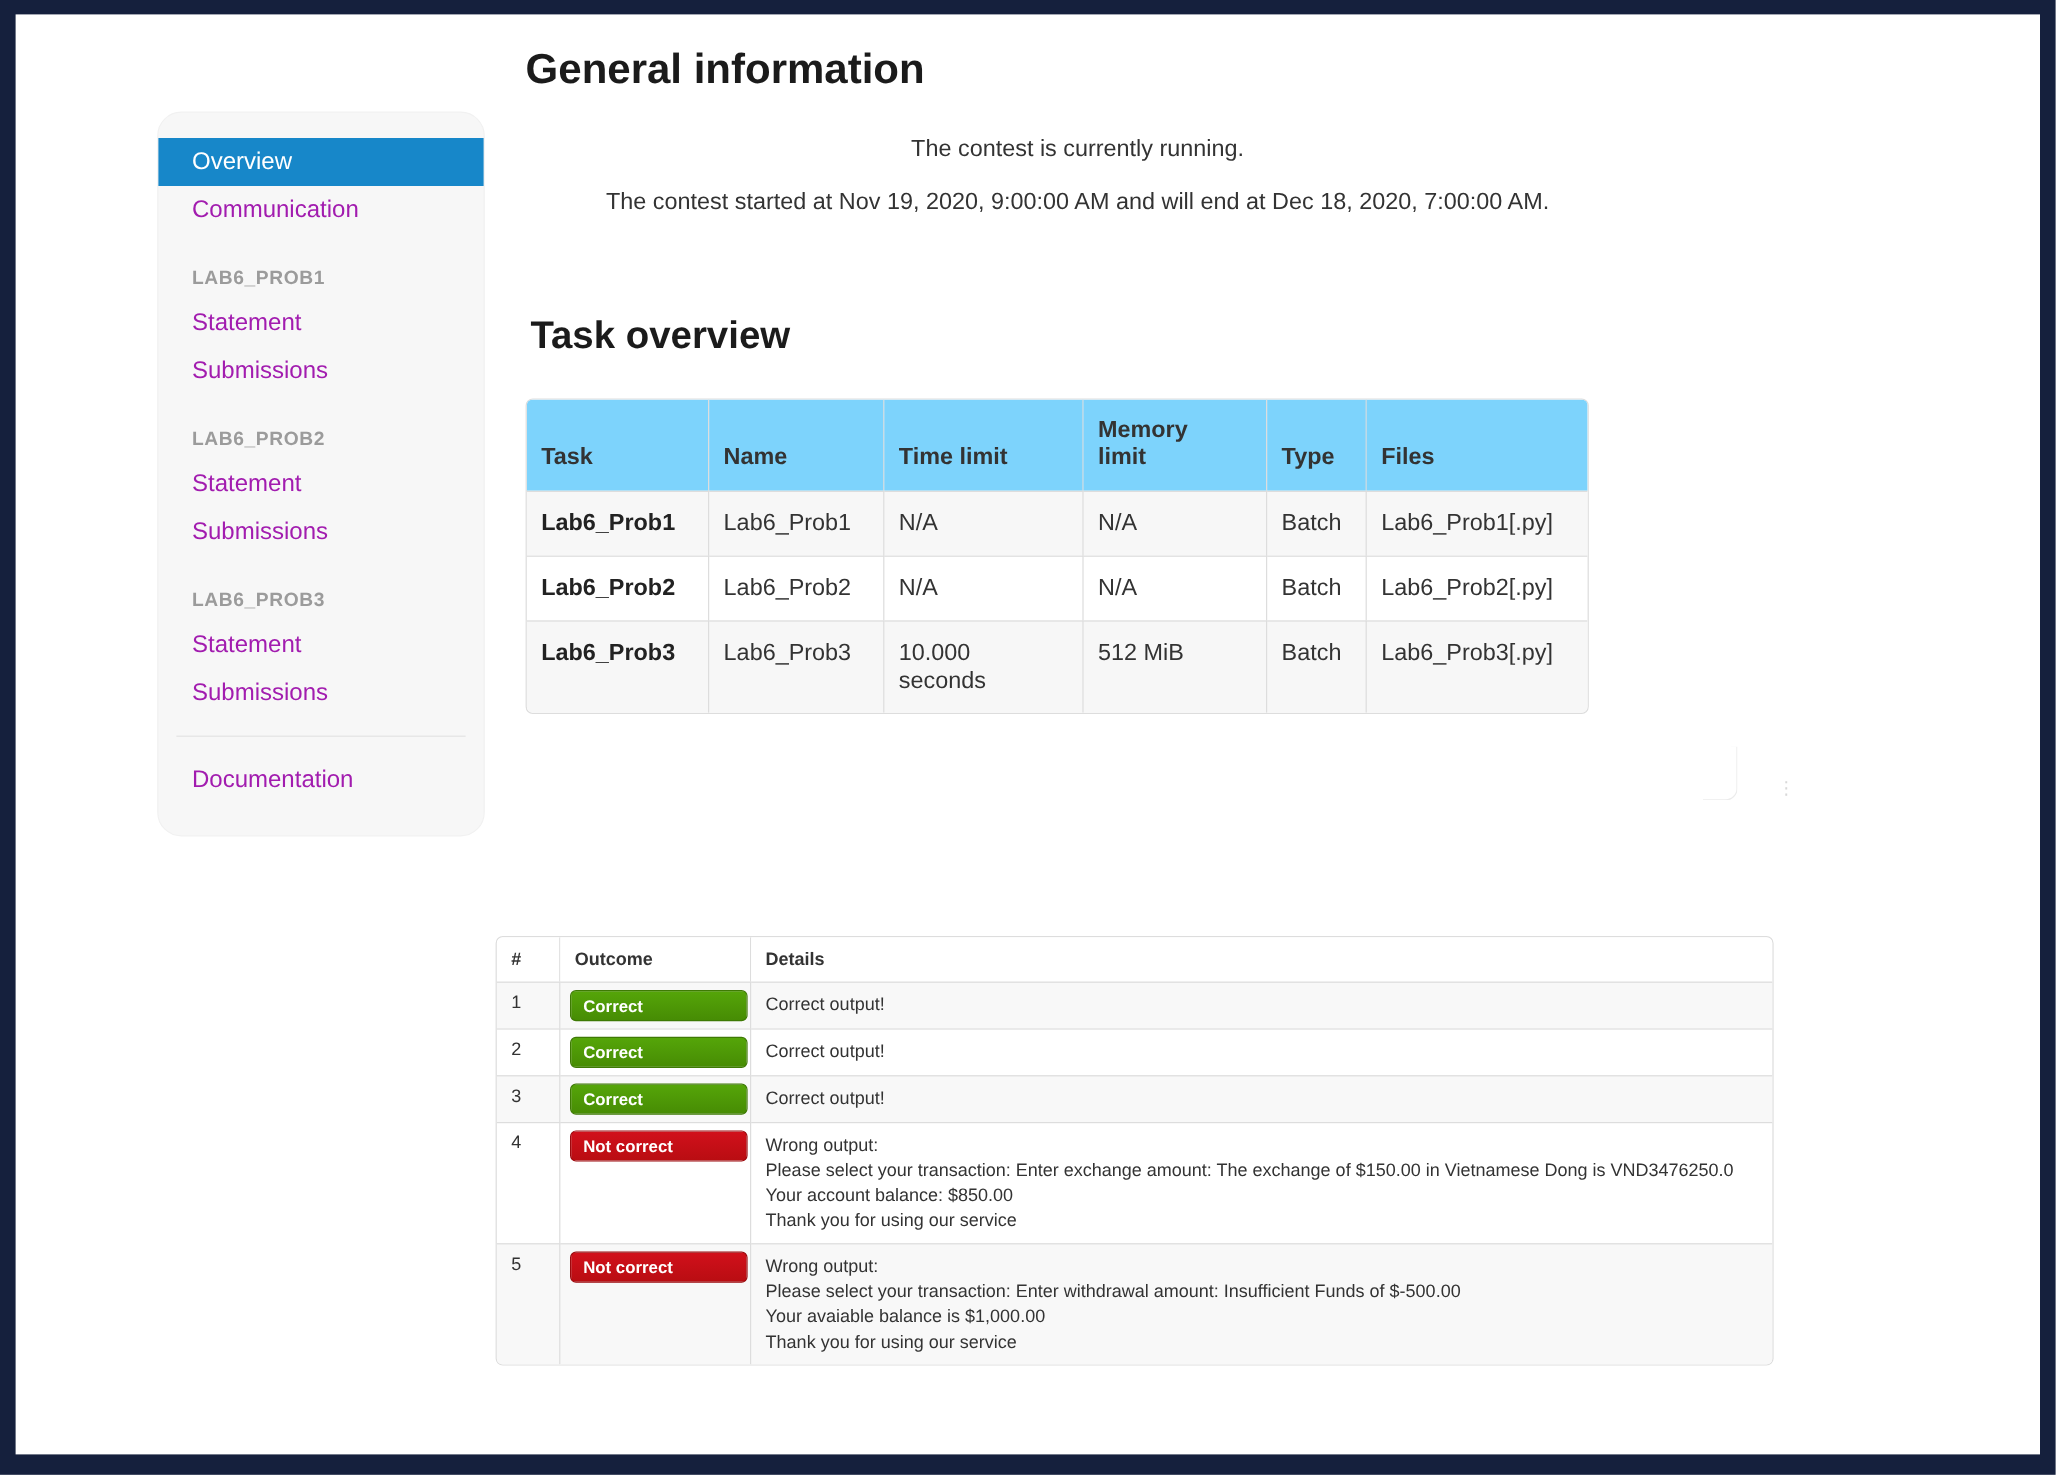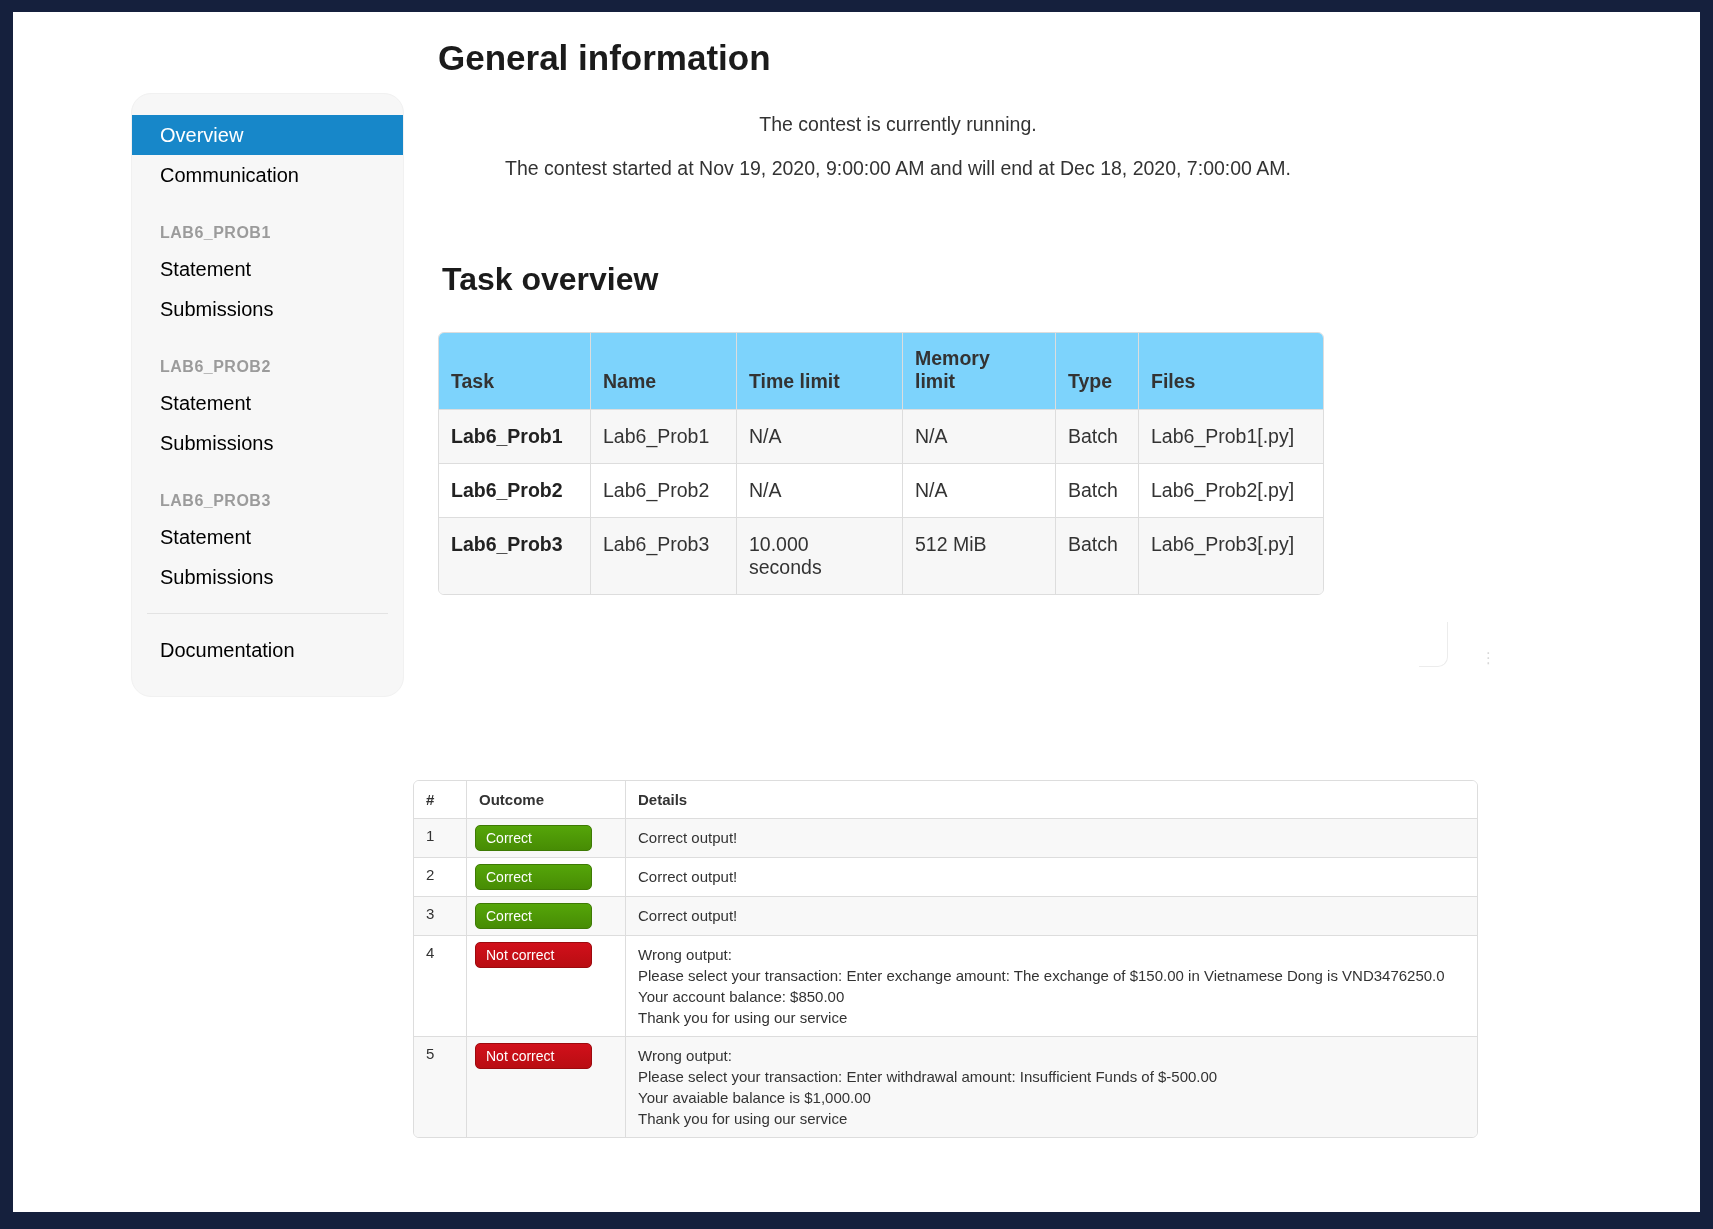--- a/index.html
+++ b/index.html
@@ -16,21 +16,21 @@
   
   .sidebar{
     position:absolute;left:118px;top:81px;width:273px;
     background:#f7f7f7;border:1px solid #f1f1f1;border-radius:20px;
     padding:21px 0 26px;box-sizing:border-box;
   }
   .sb-item{
     height:40px;line-height:40px;padding-left:28px;
     font-size:20px;white-space:nowrap;
   }
-  .sb-link{color:#000000;cursor:pointer;}
+  .sb-link{color:#a21caf;cursor:pointer;}
   .sb-active{background:#1787c9;color:#ffffff;}
   .sb-header{
     margin-top:22px;height:32px;line-height:32px;padding-left:28px;
     font-size:16px;font-weight:bold;color:#9b9b9b;letter-spacing:.5px;
   }
   .sb-divider{margin:16px 15px;border-top:1px solid #e3e3e3;height:0;}
 
   
   .content{position:absolute;left:425px;top:26px;width:920px;}
   .page-title{
@@ -77,22 +77,22 @@
   table.results-table th,table.results-table td{
     text-align:left;border-right:1px solid #ddd;box-sizing:border-box;overflow:hidden;
   }
   table.results-table th:last-child,table.results-table td:last-child{border-right:none;}
   table.results-table th{font-weight:bold;padding:10px 12px;background:#fff;}
   table.results-table td{border-top:1px solid #ddd;vertical-align:top;padding:8px 12px;}
   table.results-table td.outcome-cell{padding:6px 8px;}
   table.results-table tbody tr:nth-child(odd){background:#f8f8f8;}
   .detail-line{line-height:21px;}
   .badge{
-    display:inline-block;width:117px;box-sizing:border-box;
-    padding:4px 10px;border-radius:5px;color:#fff;font-weight:normal;
+    display:inline-block;width:148px;box-sizing:border-box;
+    padding:4px 10px;border-radius:5px;color:#fff;font-weight:bold;
     font-size:14px;text-align:left;
   }
   .badge-success{background:linear-gradient(#55a509,#478c04);border:1px solid #3e7a04;}
   .badge-fail{background:linear-gradient(#d1101b,#b90d12);border:1px solid #9c0a0e;}
 
   
   .corner-hint{
     position:absolute;left:1406px;top:610px;width:28px;height:44px;
     border-right:1px solid #ececec;border-bottom:1px solid #ececec;
     border-bottom-right-radius:10px;

